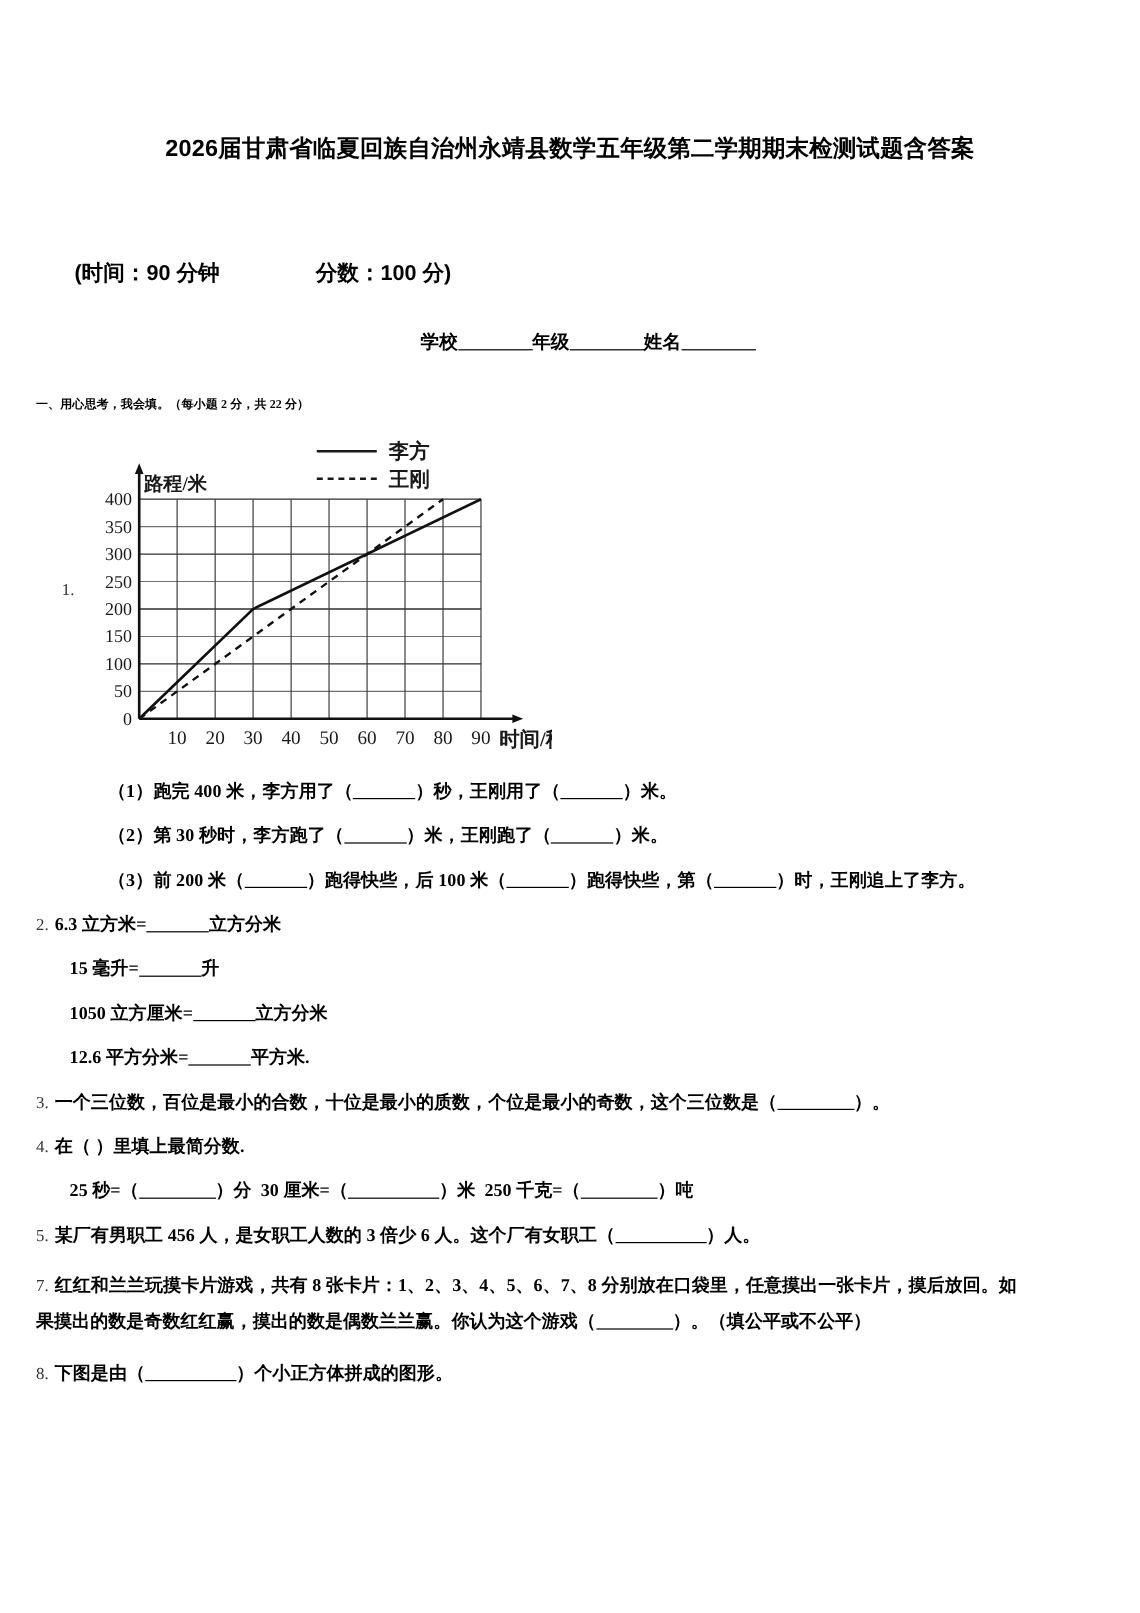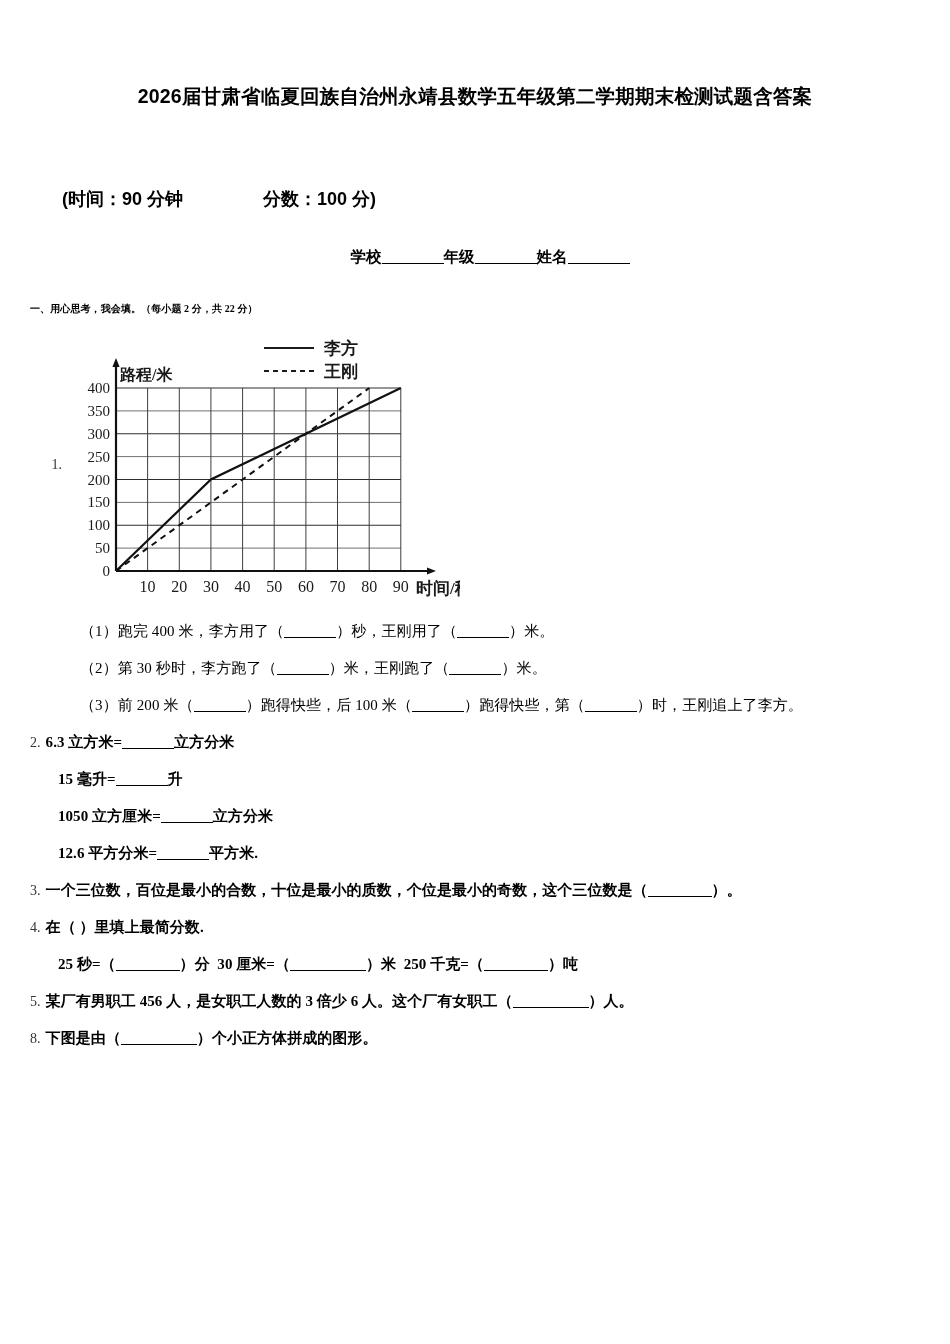--- a/index.html
+++ b/index.html
@@ -23,21 +23,21 @@
     padding: 0 62px;
   }
 
   
   .doc-title {
     text-align: center;
     font-family: "Liberation Sans", "DejaVu Sans", sans-serif;
     font-size: 19.5px;
     font-weight: bold;
     letter-spacing: 0.2px;
-    padding-top: 84px;
+    padding-top: 112px;
     line-height: 1.3;
     white-space: nowrap;
   }
   .meta-line {
     text-align: left;
     font-family: "Liberation Sans", "DejaVu Sans", sans-serif;
     font-size: 18px;
     font-weight: bold;
     margin-top: 78px;
   }
@@ -81,23 +81,23 @@
     width: 392px;
     height: 278px;
     position: relative;
     filter: grayscale(1);
   }
   .figure svg { display: block; }
 
   
   .sub-q {
     font-size: 15px;
-    font-weight: normal;
+    font-weight: bold;
     margin-top: 18px;
-    margin-left: 18px;
+    margin-left: 28px;
     white-space: nowrap;
     letter-spacing: 0.1px;
   }
   .q-line {
     font-size: 15px;
     font-weight: bold;
     margin-top: 18px;
     margin-left: -32px;
     letter-spacing: 0.05px;
   }
@@ -247,18 +247,22 @@
     <span>25 秒=（</span><span class="blank-l"></span><span>）分</span>
     &nbsp;<span>30 厘米=（</span><span class="blank-xl"></span><span>）米</span>
     &nbsp;<span>250 千克=（</span><span class="blank-l"></span><span>）吨</span>
   </div>
 
   <div class="q-line">
     <span class="q-num">5.</span><span>某厂有男职工 456 人，是女职工人数的 3 倍少 6 人。这个厂有女职工（</span><span class="blank-xl"></span><span>）人。</span>
   </div>
 
 
+  <div class="q-wrap">
+    <span class="q-num">7.</span><span>红红和兰兰玩摸卡片游戏，共有 8 张卡片：1、2、3、4、5、6、7、8 分别放在口袋里，任意摸出一张卡片，摸后放回。如</span><br>
+    <span>果摸出的数是奇数红红赢，摸出的数是偶数兰兰赢。你认为这个游戏（</span><span class="blank-l"></span><span>）。（填公平或不公平）</span>
+  </div>
 
   <div class="q-line">
     <span class="q-num">8.</span><span>下图是由（</span><span class="blank-xl"></span><span>）个小正方体拼成的图形。</span>
   </div>
 
 </div>
 
 </body></html>

